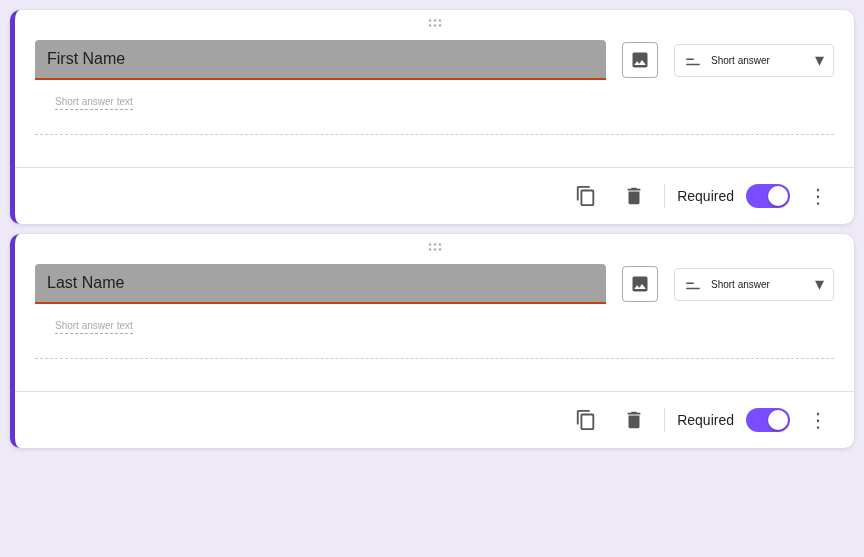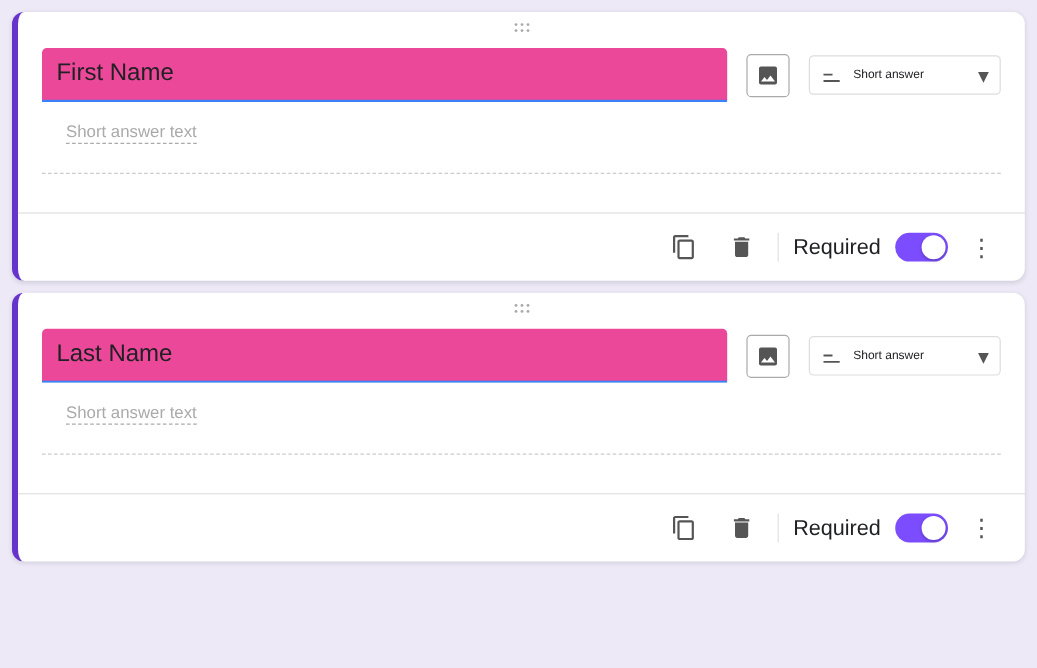--- a/index.html
+++ b/index.html
@@ -40,23 +40,23 @@
       gap: 16px;
     }
 
     .question-input-wrapper {
       flex: 1;
     }
 
     .question-input {
       width: 100%;
       border: none;
-      border-bottom: 2px solid #3b82f6;
-      background: #ec4899;
-      font-size: 20px;
+      border-bottom: 2px solid #c2410c;
+      background: #a3a3a3;
+      font-size: 16px;
       font-weight: 500;
       color: #202124;
       padding: 10px 12px;
       border-radius: 4px 4px 0 0;
       outline: none;
     }
 
     .image-icon-btn {
       width: 36px;
       height: 36px;
@@ -111,21 +111,21 @@
       top: 50%;
       transform: translateY(-50%);
       pointer-events: none;
       color: #555;
       font-size: 18px;
     }
 
     .short-answer-placeholder {
       padding: 4px 20px 24px 20px;
       color: #aaa;
-      font-size: 14px;
+      font-size: 10px;
       border-bottom: 1px dashed #ccc;
       margin: 0 20px;
       margin-bottom: 12px;
     }
 
     .short-answer-placeholder span {
       border-bottom: 1px dashed #aaa;
       display: inline-block;
       padding-bottom: 2px;
     }
@@ -163,21 +163,21 @@
       fill: #555;
     }
 
     .separator-v {
       width: 1px;
       height: 24px;
       background: #e0e0e0;
     }
 
     .required-label {
-      font-size: 18px;
+      font-size: 14px;
       color: #202124;
     }
 
     .toggle {
       position: relative;
       width: 44px;
       height: 24px;
       cursor: pointer;
     }
 

